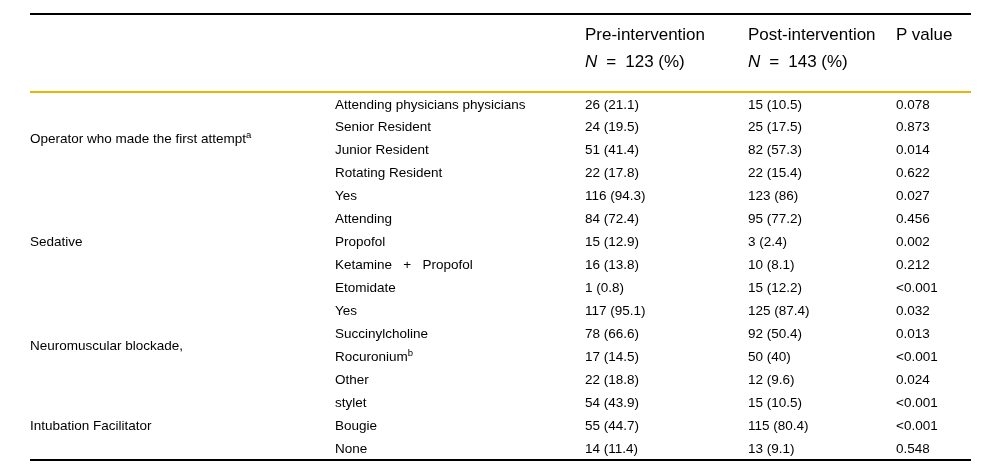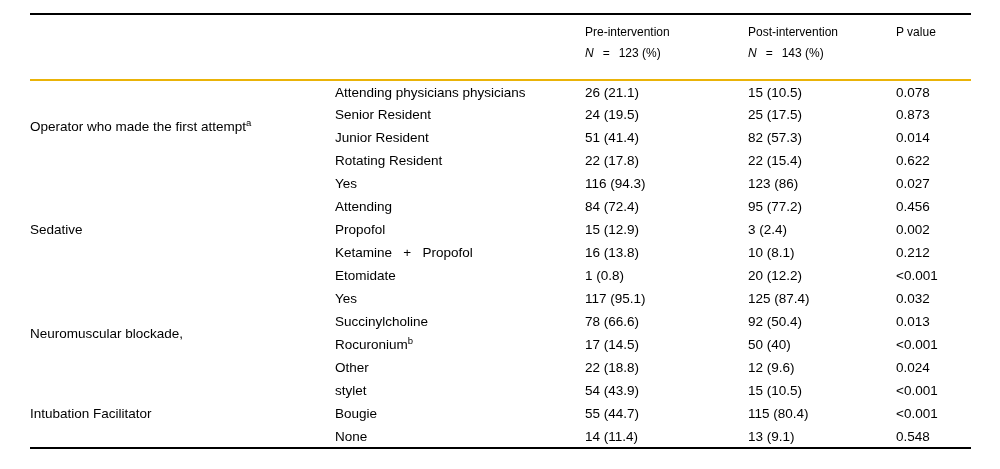--- a/index.html
+++ b/index.html
@@ -21,21 +21,21 @@
   }
   col.c-group { width: 305px; }
   col.c-item  { width: 250px; }
   col.c-pre   { width: 163px; }
   col.c-post  { width: 148px; }
   col.c-p     { width: 75px;  }
 
   thead th {
     text-align: left;
     font-weight: normal;
-    font-size: 12px;
+    font-size: 17px;
     vertical-align: bottom;
   }
   thead tr.title-row th { padding: 10px 0 3px 0; }
   thead tr.n-row th {
     padding: 4px 0 19px 0;
     border-bottom: 2px solid #eab308;
     white-space: pre;
   }
   .nvar { font-style: italic; }
   .eq { display: inline-block; margin: 0 9px; }
@@ -134,21 +134,21 @@
         </tr>
         <tr>
           <td class="item-cell">Ketamine   +   Propofol</td>
           <td class="value-cell">16 (13.8)</td>
           <td class="value-cell">10 (8.1)</td>
           <td class="value-cell">0.212</td>
         </tr>
         <tr>
           <td class="item-cell">Etomidate</td>
           <td class="value-cell">1 (0.8)</td>
-          <td class="value-cell">20 (12.2)</td>
+          <td class="value-cell">15 (12.2)</td>
           <td class="value-cell">&lt;0.001</td>
         </tr>
         <tr>
           <td class="group-cell" rowspan="4">Neuromuscular blockade,</td>
           <td class="item-cell">Yes</td>
           <td class="value-cell">117 (95.1)</td>
           <td class="value-cell">125 (87.4)</td>
           <td class="value-cell">0.032</td>
         </tr>
         <tr>

